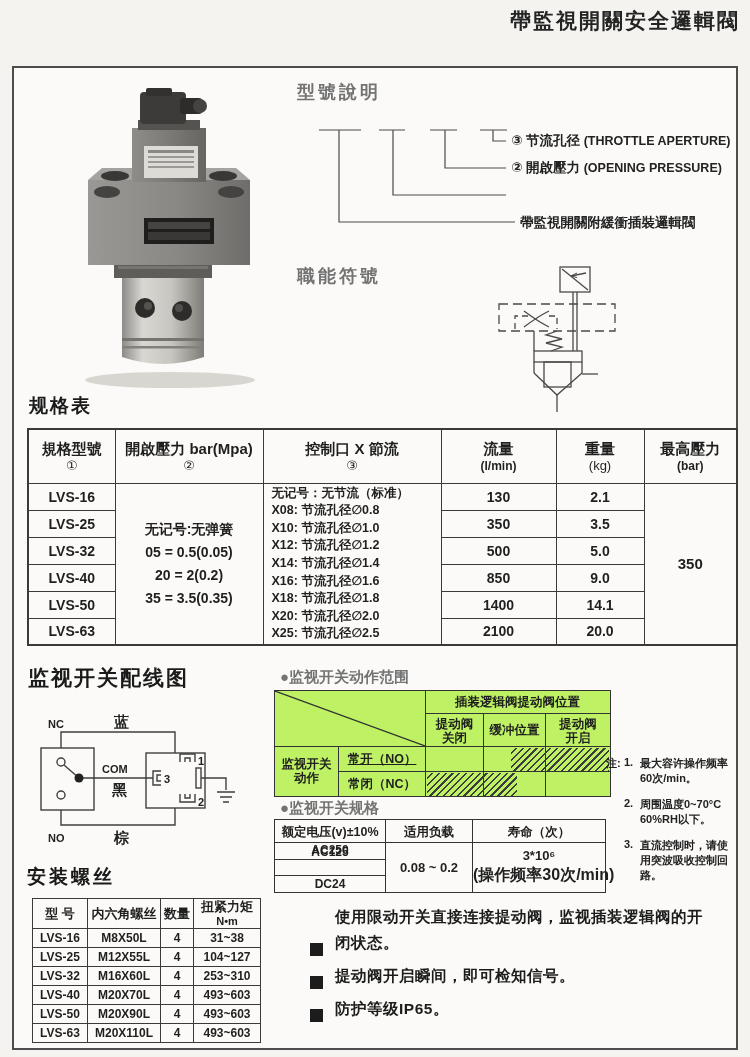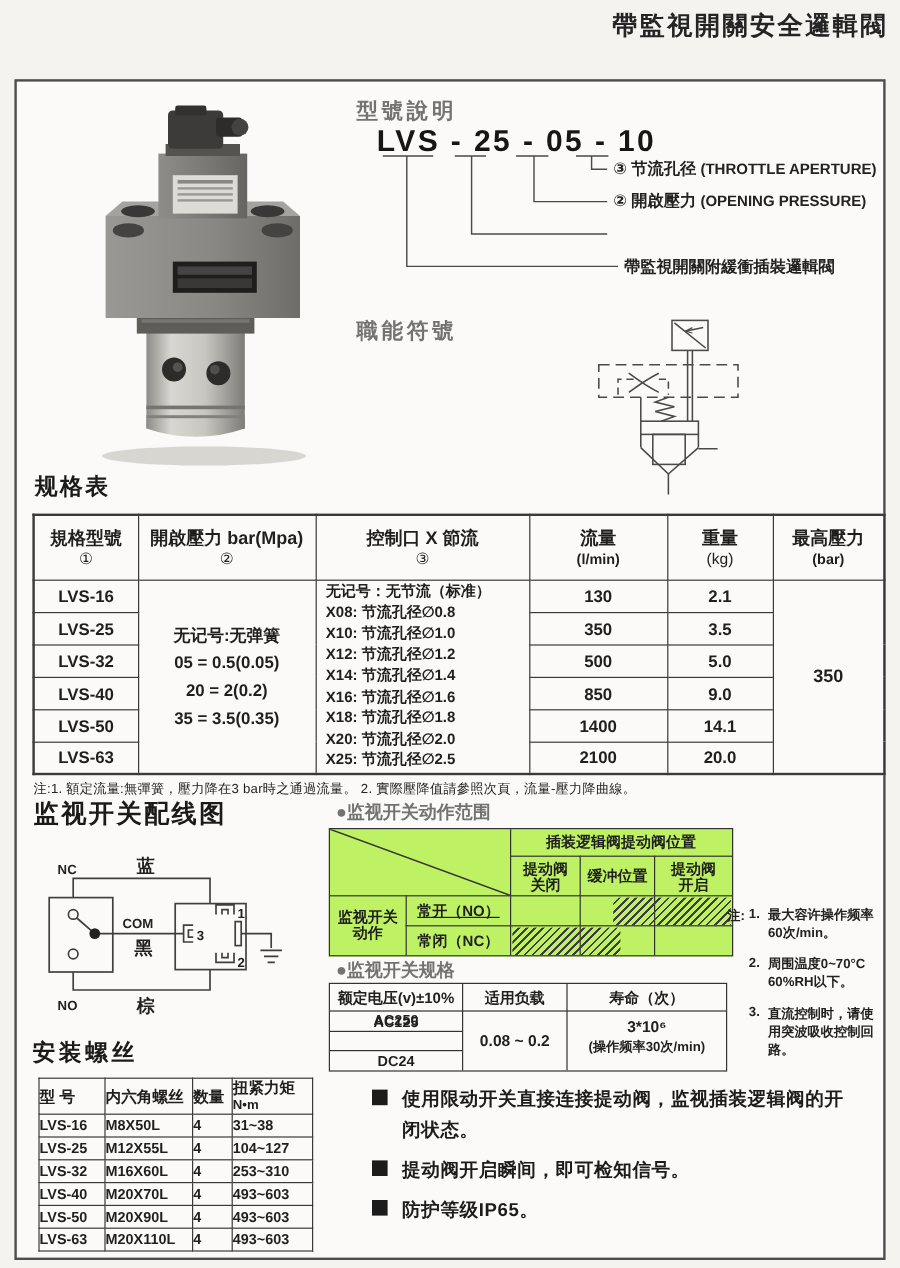--- a/index.html
+++ b/index.html
@@ -48,26 +48,26 @@
     background:repeating-linear-gradient(135deg, rgba(0,0,0,0) 0 3.2px, #3c3c3c 3.2px 4.8px);
   }
 
   
   .ss{position:absolute; border:1.5px solid #333; background:#fbfaf8;}
   .ss .vline,.ss .hline{position:absolute; background:#333;}
   .ss .txt{position:absolute; font-size:12.5px; font-weight:600; text-align:center; white-space:nowrap;}
 
   
   table.scr{border-collapse:collapse; table-layout:fixed; background:#fbfaf8; border:1.5px solid #3a3a3a;}
-  table.scr td, table.scr th{border:1px solid #3a3a3a; padding:0; text-align:left; vertical-align:middle;margin-left:40px;}
+  table.scr td, table.scr th{border:1px solid #3a3a3a; padding:0; text-align:center; vertical-align:middle;margin-left:40px;}
   table.scr .hd{font-size:13px; font-weight:600; line-height:14px;}
   table.scr .cl{font-size:12px; font-weight:600;}
 
   
-  .feat{display:flex; align-items:flex-start; margin-bottom:7px;}
+  .feat{display:flex; align-items:flex-end; margin-bottom:7px;}
   .sq{flex:0 0 13px; width:13px; height:13px; background:#1c1c1c; margin:4px 12px 0 0;}
   .feat .ftxt{font-size:15.5px; font-weight:600; line-height:26px; color:#1c1c1c; letter-spacing:0.5px;}
 
   
   .side-notes{position:absolute; font-size:11px; font-weight:600; color:#222;}
   .side-notes .row{display:flex; margin-bottom:11px;}
   .side-notes .num{flex:0 0 16px;}
   .side-notes .ntx{width:92px; line-height:15px;}
 
   svg text{font-family:"Liberation Sans","DejaVu Sans",sans-serif;}
@@ -132,21 +132,20 @@
       <rect x="96" y="86" width="46" height="2" fill="#9b9995"></rect>
       <rect x="86" y="40" width="62" height="10" fill="#55534f"></rect>
 
       <rect x="88" y="12" width="46" height="32" rx="4" fill="#3d3b39"></rect>
       <rect x="128" y="18" width="22" height="16" rx="3" fill="#2e2c2a"></rect>
       <circle cx="148" cy="26" r="7" fill="#454341"></circle>
       <rect x="94" y="8" width="26" height="8" rx="2" fill="#333130"></rect>
     </svg>
 
     <div class="abs sec-title" style="left:283px; top:12px; font-size:18px; letter-spacing:3px;">型號說明</div>
-    <div class="abs model-code" style="left:300px; top:36px;">LVS - 25 - 05 - 10</div>
 
     <svg class="abs" style="left:283px; top:60px;" width="430" height="110" viewBox="0 0 430 110">
       <g stroke="#4a4a4a" stroke-width="1.2" fill="none">
         <path d="M22,2 h42 M82,2 h26 M133,2 h27 M183,2 h27"></path>
         <path d="M196,2 v11 h13"></path>
         <path d="M148,2 v38 h61"></path>
         <path d="M96,2 v65 h113"></path>
         <path d="M42,2 v92 h176"></path>
       </g>
     </svg>
@@ -269,21 +268,20 @@
         <td class="cell-b">14.1</td>
       </tr>
       <tr style="height:27px;">
         <td class="cell-b">LVS-63</td>
         <td class="cell-b">2100</td>
         <td class="cell-b">20.0</td>
       </tr>
     </tbody>
       </table>
 
-    <div class="abs spec-note" style="left:14px; top:582px;">注:1. 額定流量:無彈簧，壓力降在3 bar時之通過流量。 2. 實際壓降值請參照次頁，流量-壓力降曲線。</div>
 
     <div class="abs big-title" style="left:14px; top:596px; font-size:21px; letter-spacing:2px;">监视开关配线图</div>
 
     <svg class="abs" style="left:16px; top:628px;" width="225" height="150" viewBox="0 0 225 150">
       <g stroke="#3f3f3f" stroke-width="1.4" fill="none">
         <rect x="11" y="52" width="53" height="62"></rect>
         <path d="M31,52 V36 H145 V57"></path>
         <path d="M31,114 V129 H145 V112"></path>
         <path d="M53,82 H123"></path>
         <circle cx="31" cy="66" r="4"></circle>
@@ -369,21 +367,21 @@
       <div class="hline" style="left:0; top:39px; width:110px; height:1px;"></div>
       <div class="hline" style="left:0; top:55px; width:110px; height:1px;"></div>
       <div class="txt" style="left:0; top:4px; width:110px;">额定电压(v)±10%</div>
       <div class="txt" style="left:111px; top:4px; width:86px;">适用负载</div>
       <div class="txt" style="left:198px; top:4px; width:132px;">寿命（次）</div>
       <div class="txt" style="left:0; top:25px; width:110px; font-size:12px;">AC125</div>
       <div class="txt" style="left:0; top:23px; width:110px; font-size:12px;">AC250</div>
       <div class="txt" style="left:0; top:57px; width:110px; font-size:12px;">DC24</div>
       <div class="txt" style="left:111px; top:40px; width:86px; font-size:13px;">0.08 ~ 0.2</div>
       <div class="txt" style="left:198px; top:28px; width:132px; font-size:13px;">3*10⁶</div>
-      <div class="txt" style="left:198px; top:45px; width:132px; font-size:11px;">(操作频率30次/min)</div>
+      <div class="txt" style="left:198px; top:45px; width:132px; font-size:16px;">(操作频率30次/min)</div>
     </div>
 
     <div class="abs big-title" style="left:13px; top:796px; font-size:19px; letter-spacing:3px;">安装螺丝</div>
 
     <table class="scr abs" style="left:18px; top:830px; width:228px;">
       <colgroup>
           <col style="width:55px">
           <col style="width:73px">
           <col style="width:33px">
           <col style="width:67px">

